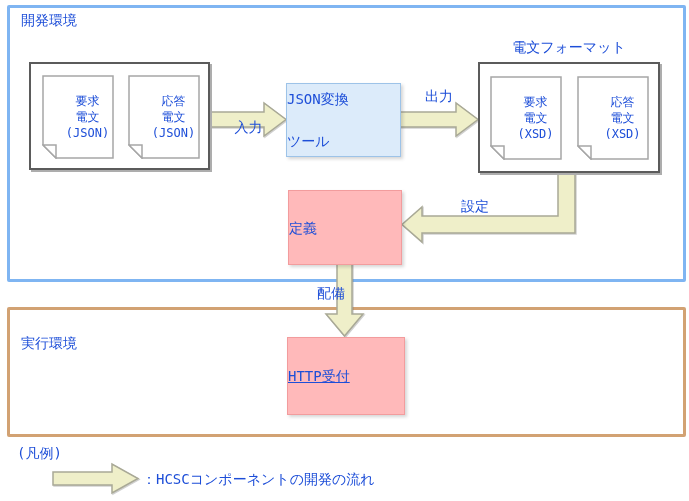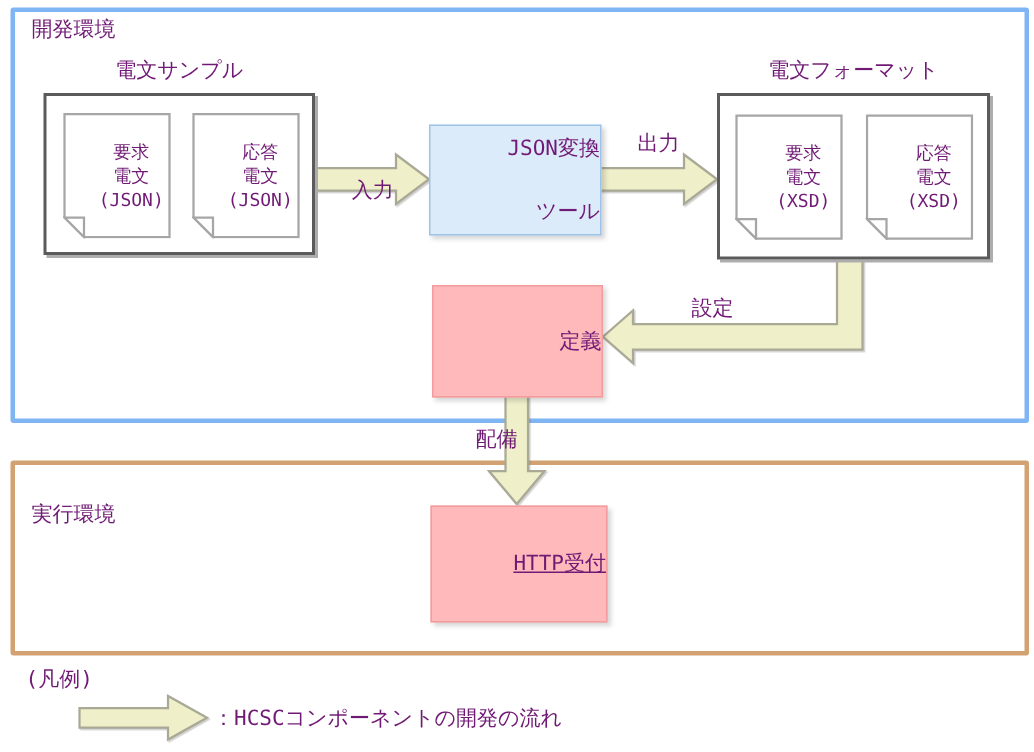--- a/index.html
+++ b/index.html
@@ -1,19 +1,19 @@
 <!DOCTYPE html>
 <html><head>
 <meta charset="utf-8">
 <style>
   html,body{margin:0;padding:0;background:#ffffff;}
   .canvas{
     position:relative;width:689px;height:501px;background:#ffffff;overflow:hidden;
     font-family:"DejaVu Sans Mono","DejaVu Sans","Liberation Sans",sans-serif;
-    color:#701a75;
+    color:#1d4ed8;
   }
   .abs{position:absolute;}
   .lbl{font-size:14px;line-height:15px;white-space:nowrap;z-index:4;}
   .center{text-align:center;}
 
   
   .env-box{position:absolute;background:transparent;border-radius:2px;z-index:1;}
   .env-dev{left:7px;top:5px;width:673px;height:271px;border:3px solid #7FB5F2;}
   .env-exec{left:7px;top:307px;width:673px;height:124px;border:3px solid #D2A273;}
 
@@ -24,21 +24,21 @@
   .box-format{left:478px;top:62px;width:178px;height:107px;}
 
   
   .doc{position:absolute;width:72px;height:84px;z-index:4;padding-left:19px;}
   .doc svg{position:absolute;left:0;top:0;}
   .doc-text{position:absolute;inset:0;display:flex;flex-direction:column;
     justify-content:center;align-items:center;font-size:12px;line-height:16px;z-index:2;}
 
   
   .proc{position:absolute;display:flex;flex-direction:column;justify-content:center;
-    align-items:flex-end;font-size:14px;line-height:20px;z-index:3;
+    align-items:flex-start;font-size:14px;line-height:20px;z-index:3;
     box-shadow:2px 2px 3px rgba(90,90,90,0.25);gap:22px;}
   .proc-tool{left:286px;top:83px;width:113px;height:72px;
     background:#DCEBFA;border:1px solid #9DC3E8;}
   .proc-pink{background:#FFB9BA;border:1px solid #F29C9D;}
   .proc-httpdef{left:288px;top:190px;width:112px;height:73px;}
   .proc-httprec{left:287px;top:337px;width:116px;height:76px;text-decoration:underline;}
 
   
   .flow-svg{position:absolute;left:0;top:0;z-index:2;}
   .flow-svg polygon{fill:#EFEFC9;stroke:#A9A996;stroke-width:1.5;
@@ -68,21 +68,20 @@
     <polygon points="211,112 264,112 264,103 286,119.5 264,136 264,127 211,127"></polygon>
     <polygon points="400,112 456,112 456,103 478,119.5 456,136 456,127 400,127"></polygon>
     <polygon points="558,173 558,216 422,216 422,207 402,224.5 422,242 422,233 575,233 575,173"></polygon>
     <polygon points="337,262 337,314 326,314 344.5,336 363,314 352,314 352,262"></polygon>
     <polygon points="53,472 112,472 112,464 138,478.5 112,493 112,485 53,485"></polygon>
   </svg>
 
   <div class="abs lbl t-devenv">開発環境</div>
   <div class="abs lbl t-execenv">実行環境</div>
 
-  <div class="abs lbl center t-sample">電文サンプル</div>
   <div class="group-box box-sample"></div>
 
   <div class="doc" style="left:42px;top:75px;">
     <svg width="72" height="84" viewBox="0 0 72 84">
       <polygon points="1,1 71,1 71,83 14,83 1,70" fill="#ffffff" stroke="#A6A6A6" stroke-width="1.5"></polygon>
       <polygon points="1,70 14,70 14,83" fill="#ffffff" stroke="#A6A6A6" stroke-width="1.5"></polygon>
     </svg>
     <div class="doc-text">
       <span>要求</span>
       <span>電文</span>

